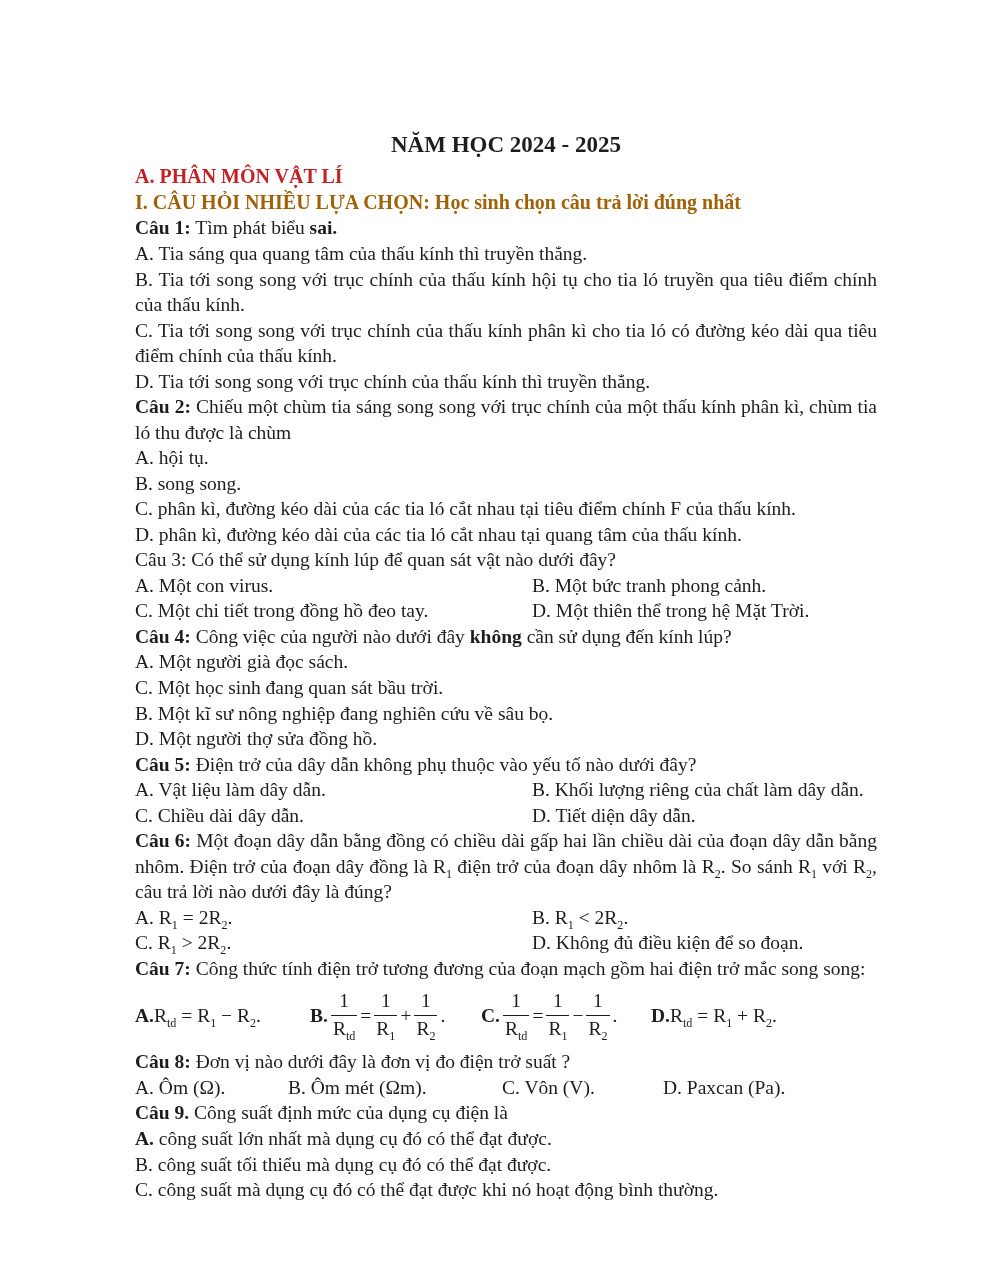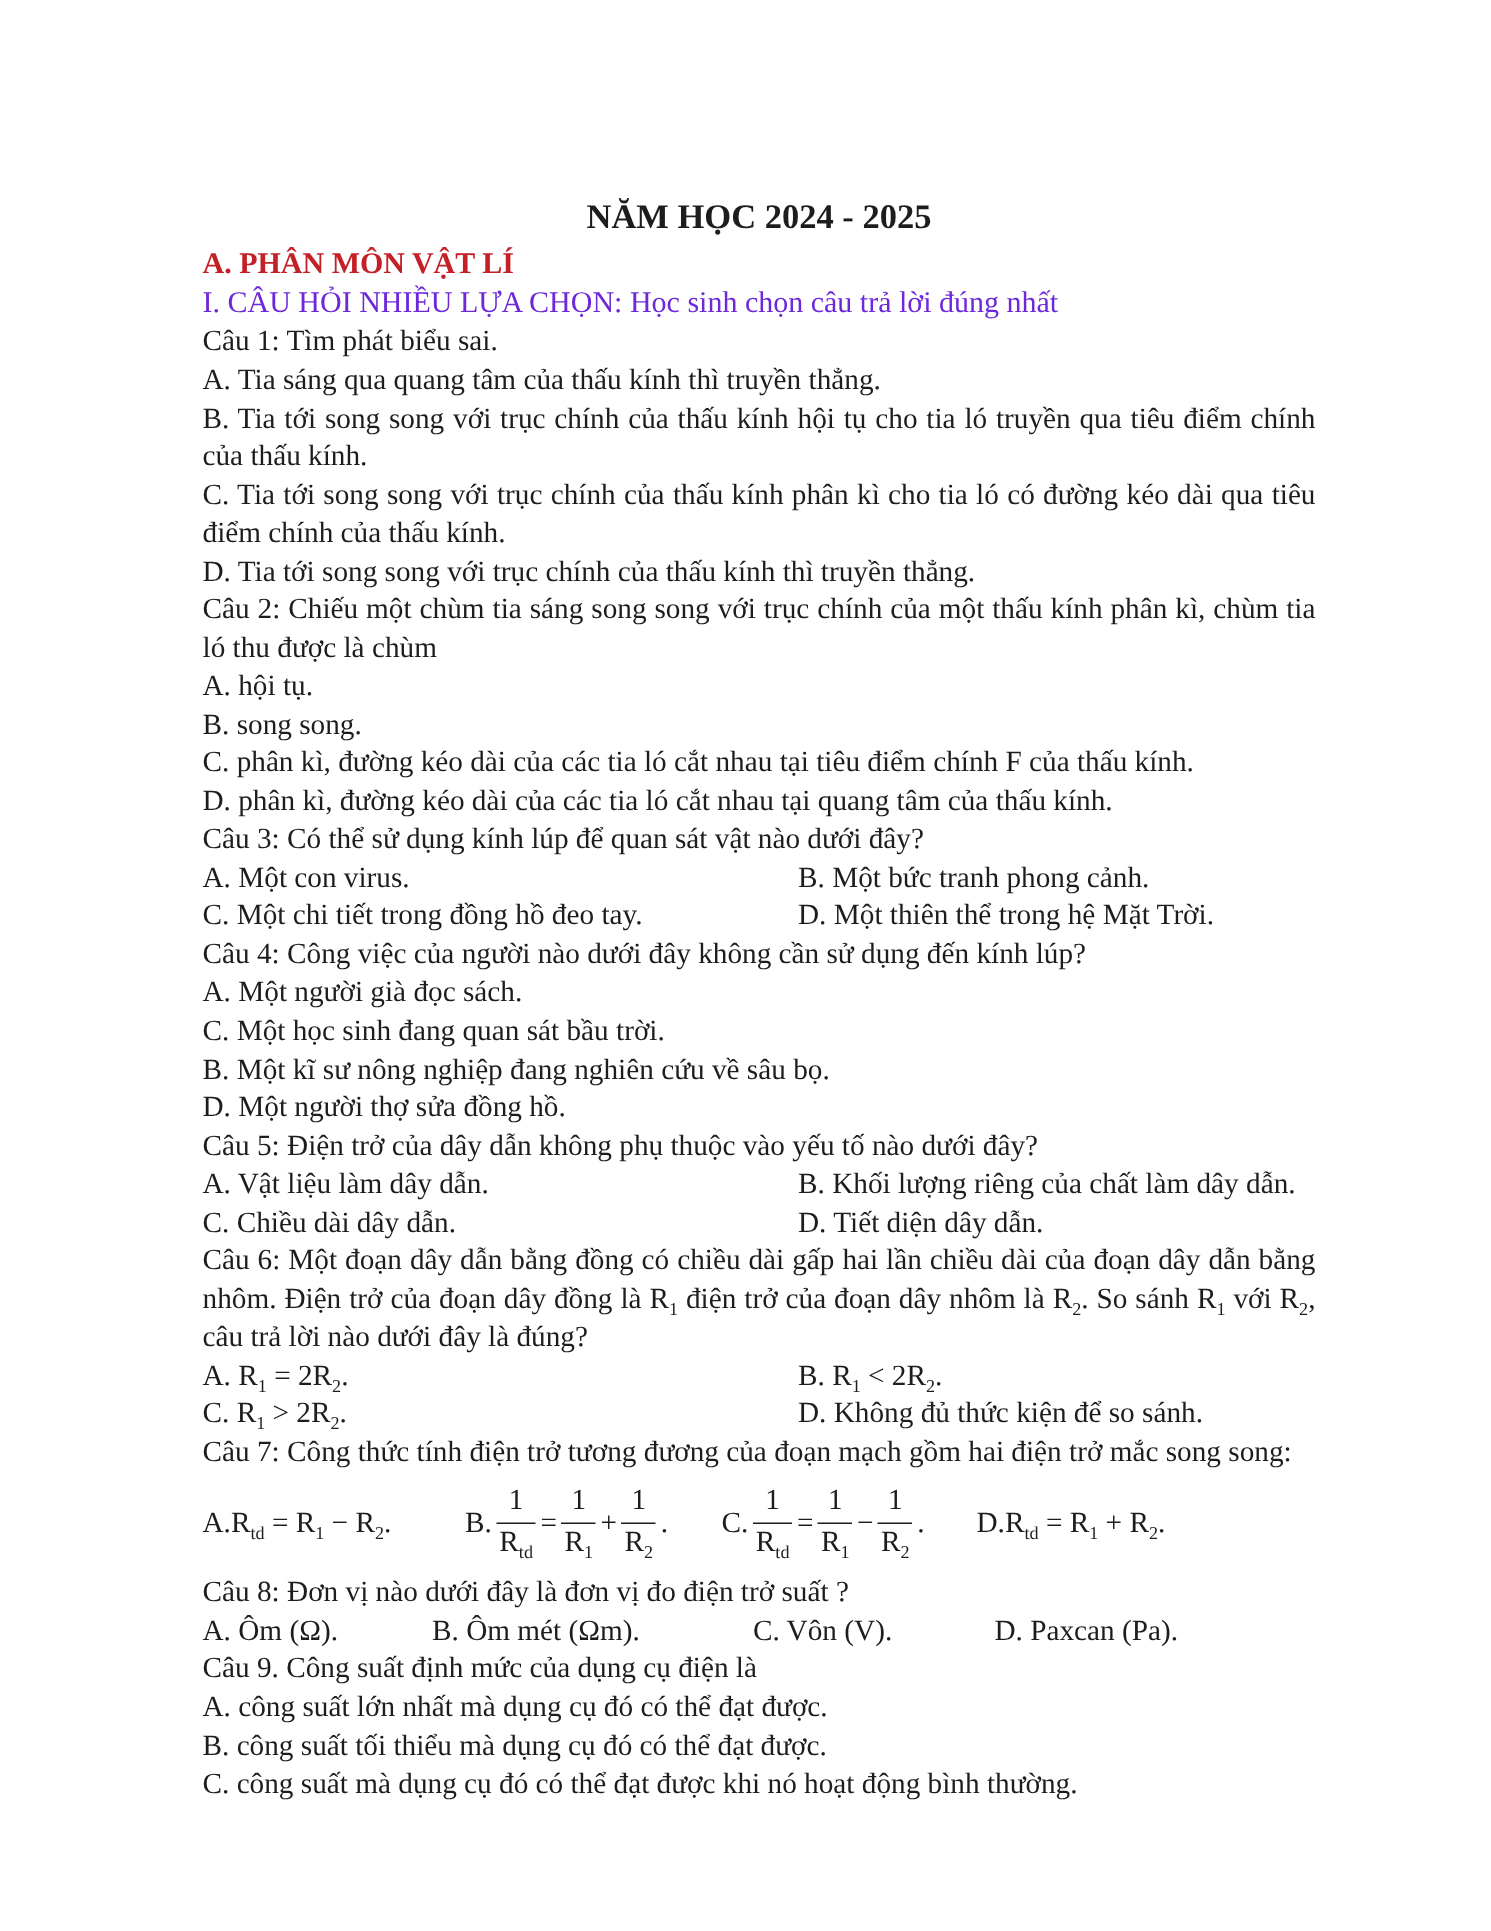--- a/index.html
+++ b/index.html
@@ -6,41 +6,41 @@
   html,body{margin:0;padding:0;background:#ffffff;}
   .page{
     width:994px;min-height:1287px;background:#ffffff;
     padding:130px 117px 40px 135px;
     font-family:"Liberation Serif","DejaVu Serif",serif;
     font-size:19.5px;line-height:1.31;color:#1d1d1d;
   }
   .title-line{text-align:center;font-weight:700;font-size:23px;line-height:1.28;}
   .title-block{margin-bottom:4px;}
   .sec-red{color:#c42127;font-weight:700;font-size:20px;line-height:1.3;}
-  .sec-blue{color:#6d28d9;font-weight:400;font-size:20px;line-height:1.3;}
+  .sec-blue{color:#a16207;font-weight:700;font-size:20px;line-height:1.3;}
   .para{margin:0;text-align:justify;}
   .row2{display:flex;margin:0;}
   .row2 .c1{flex:0 0 349px;}
   .row2 .c2{flex:1 1 auto;margin-left:48px;}
   .row4{display:flex;margin:0;}
   .row4 .k1{flex:0 0 153px;}
   .row4 .k2{flex:0 0 214px;}
   .row4 .k3{flex:0 0 161px;}
   .row4 .k4{flex:1 1 auto;}
   .frow{display:flex;align-items:center;min-height:66px;margin:1px 0;}
   .frow .f1{flex:0 0 175px;}
   .frow .f2{flex:0 0 171px;}
   .frow .f3{flex:0 0 170px;}
   .frow .f4{flex:1 1 auto;}
   .fcell{display:flex;align-items:center;}
   .frac{display:inline-block;text-align:center;margin:0 3px;line-height:1.15;}
   .frac .num{display:block;padding:0 6px 2px;border-bottom:1.5px solid #1d1d1d;}
   .frac .den{display:block;padding:2px 2px 0;}
   sub{font-size:0.62em;line-height:0;}
-  b{font-weight:400;}
+  b{font-weight:700;}
 </style>
 </head>
 <body>
 
 <div class="page">
 
   <div class="title-block">
     <div class="title-line">NĂM HỌC 2024 - 2025</div>
   </div>
 
@@ -85,21 +85,21 @@
     <span class="c2">D. Tiết diện dây dẫn.</span>
   </div>
 
   <p class="para"><b>Câu 6:</b><span> Một đoạn dây dẫn bằng đồng có chiều dài gấp hai lần chiều dài của đoạn dây dẫn bằng nhôm. Điện trở của đoạn dây đồng là R</span><sub>1</sub><span> điện trở của đoạn dây nhôm là R</span><sub>2</sub><span>. So sánh R</span><sub>1</sub><span> với R</span><sub>2</sub><span>, câu trả lời nào dưới đây là đúng?</span></p>
   <div class="row2">
     <span class="c1"><span>A. R</span><sub>1</sub><span> = 2R</span><sub>2</sub><span>.</span></span>
     <span class="c2"><span>B. R</span><sub>1</sub><span> &lt; 2R</span><sub>2</sub><span>.</span></span>
   </div>
   <div class="row2">
     <span class="c1"><span>C. R</span><sub>1</sub><span> &gt; 2R</span><sub>2</sub><span>.</span></span>
-    <span class="c2"><span>D. Không đủ thức kiện để so sánh.</span></span>
+    <span class="c2"><span>D. Không đủ điều kiện để so đoạn.</span></span>
   </div>
 
   <p class="para"><b>Câu 7:</b><span> Công thức tính điện trở tương đương của đoạn mạch gồm hai điện trở mắc song song:</span></p>
   <div class="frow">
     <span class="f1 fcell">
         <b>A.</b>
         <span><span> R</span><sub>td</sub><span> = R</span><sub>1</sub><span> − R</span><sub>2</sub><span>.</span></span>
       </span>
     <span class="f2 fcell">
         <b>B.</b>

